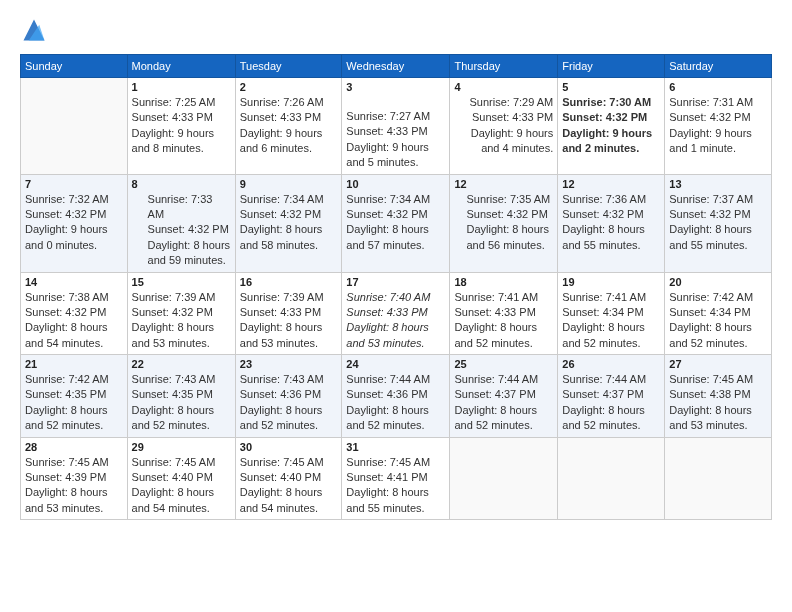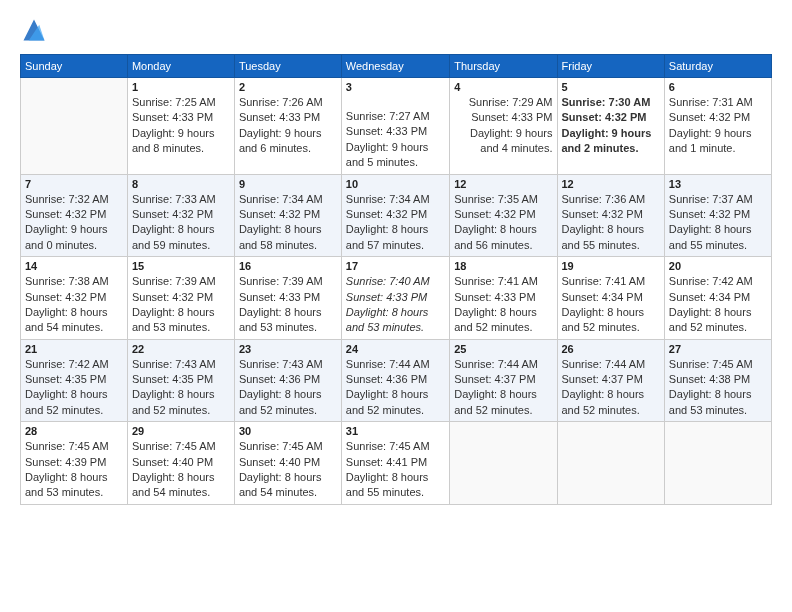--- a/index.html
+++ b/index.html
@@ -173,42 +173,42 @@
         <tr class="row-alt">
           <td>
             <span class="day-number">7</span>
             <div class="day-info" style="white-space: pre-line;">Sunrise: 7:32 AM
 Sunset: 4:32 PM
 Daylight: 9 hours
 and 0 minutes.</div>
           </td>
           <td>
             <span class="day-number">8</span>
-            <div class="day-info" style="white-space: pre-line;">Sunrise: 7:33 AM
+            <div class="day-info" style="white-space: pre-line; margin-left: 16px;">Sunrise: 7:33 AM
 Sunset: 4:32 PM
 Daylight: 8 hours
 and 59 minutes.</div>
           </td>
           <td>
             <span class="day-number">9</span>
             <div class="day-info" style="white-space: pre-line;">Sunrise: 7:34 AM
 Sunset: 4:32 PM
 Daylight: 8 hours
 and 58 minutes.</div>
           </td>
           <td>
             <span class="day-number">10</span>
             <div class="day-info" style="white-space: pre-line;">Sunrise: 7:34 AM
 Sunset: 4:32 PM
 Daylight: 8 hours
 and 57 minutes.</div>
           </td>
           <td>
             <span class="day-number">12</span>
-            <div class="day-info" style="white-space: pre-line;">Sunrise: 7:35 AM
+            <div class="day-info" style="white-space: pre-line; margin-left: 12px;">Sunrise: 7:35 AM
 Sunset: 4:32 PM
 Daylight: 8 hours
 and 56 minutes.</div>
           </td>
           <td>
             <span class="day-number">12</span>
             <div class="day-info" style="white-space: pre-line;">Sunrise: 7:36 AM
 Sunset: 4:32 PM
 Daylight: 8 hours
 and 55 minutes.</div>

